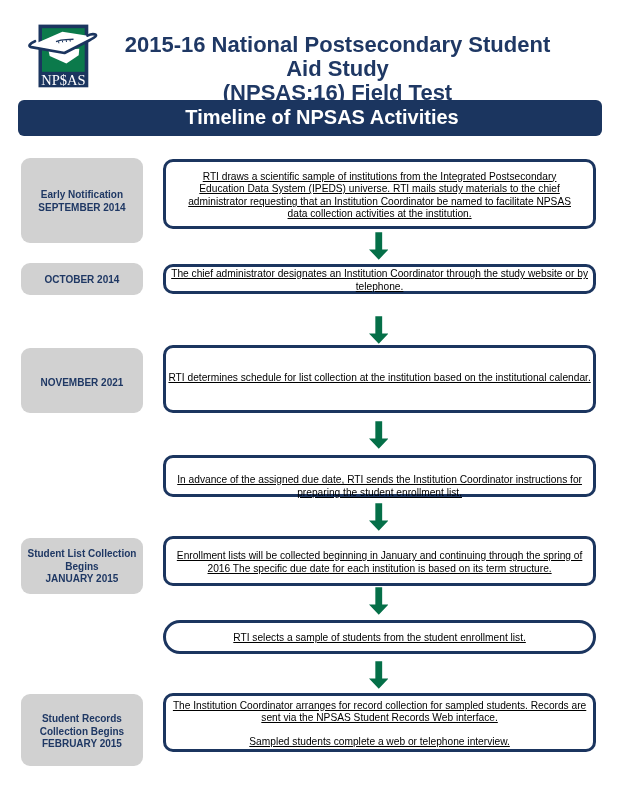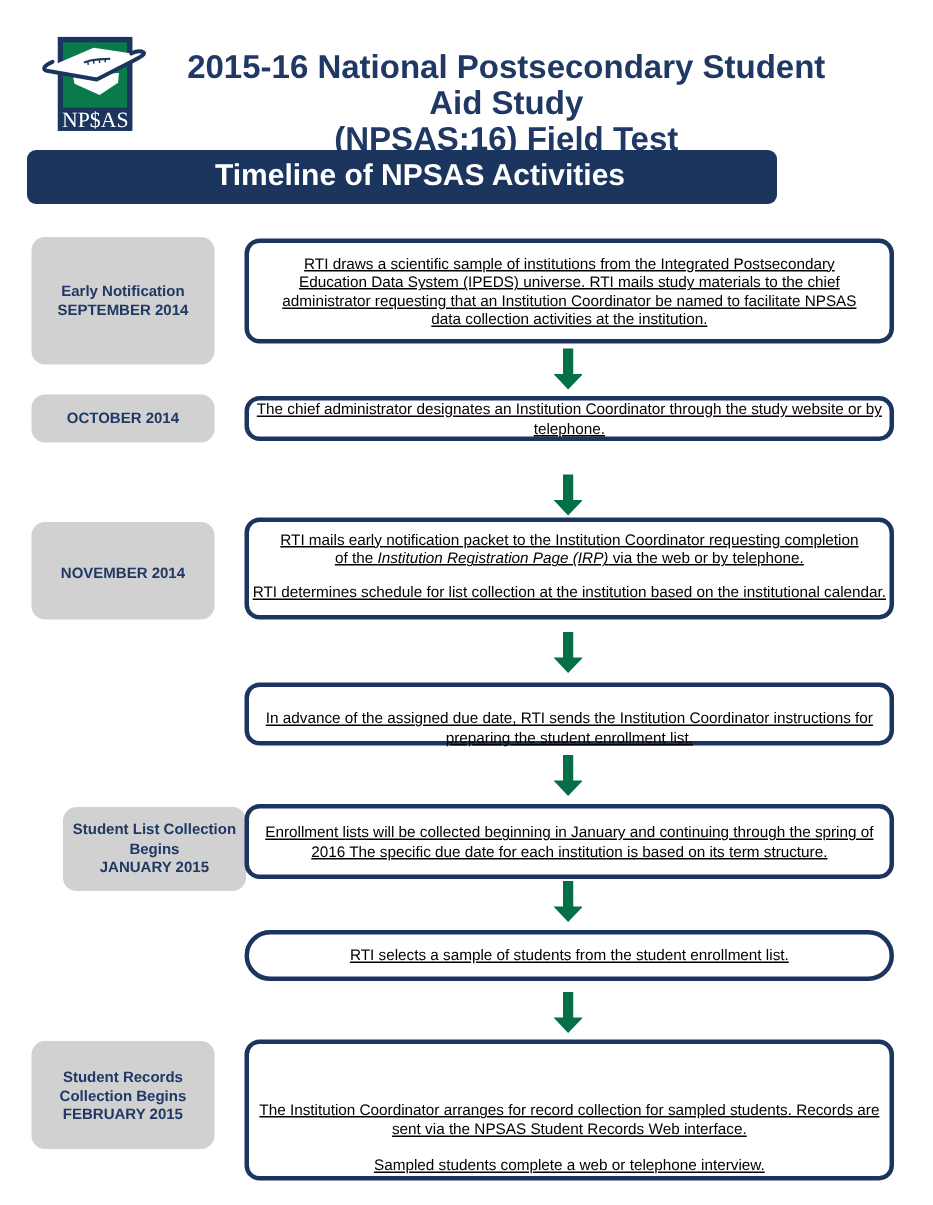--- a/index.html
+++ b/index.html
@@ -32,63 +32,61 @@
 
   <path d="M 30,19.6 C 34,18.1 37,17.7 40,17.6 L 47.5,17.2" fill="none" stroke="#1b355f" stroke-width="1.4"></path>
   <path d="M 32.5,19.4 l 0.4,1.9 M 36.3,18.5 l 0.4,1.9 M 40.2,18.1 l 0.3,1.9 M 44,17.8 l 0.3,1.8" stroke="#1b355f" stroke-width="1" fill="none"></path>
   <text x="37.5" y="62.5" font-family="Liberation Serif, serif" font-size="14.5" fill="#ffffff" text-anchor="middle">NP$AS</text>
 </svg>
 
 <div class="abs navy" style="left:110px;top:32.5px;width:455px;text-align:center;font-weight:bold;font-size:22px;line-height:24px;">
 2015-16 National Postsecondary Student Aid Study<br>(NPSAS:16) Field Test
 </div>
 
-<div class="abs" style="left:18px;top:100.3px;width:500px;height:36.2px;background:#1b355f;border-radius:6px;
+<div class="abs" style="left:18px;top:100.3px;width:584px;height:36.2px;background:#1b355f;border-radius:6px;
   display:flex;align-items:center;justify-content:center;padding-left:24px;padding-bottom:2.5px;box-sizing:border-box;
   color:#ffffff;font-weight:bold;font-size:20px;">Timeline of NPSAS Activities</div>
 
 <div class="leftbox" style="top:158px;height:85px;padding-top:2px;box-sizing:border-box;">Early Notification<br>SEPTEMBER 2014</div>
 <div class="leftbox" style="top:263px;height:32px;padding-top:3.5px;box-sizing:border-box;">OCTOBER 2014</div>
-<div class="leftbox" style="top:348px;height:65px;padding-top:5px;box-sizing:border-box;">NOVEMBER 2014</div>
-<div class="leftbox" style="top:537.5px;height:56px;padding-top:3px;box-sizing:border-box;margin-left:21px;">Student List Collection<br>Begins<br>JANUARY 2015</div>
+<div class="leftbox" style="top:348px;height:65px;padding-top:5px;box-sizing:border-box;">NOVEMBER 2021</div>
+<div class="leftbox" style="top:537.5px;height:56px;padding-top:3px;box-sizing:border-box;">Student List Collection<br>Begins<br>JANUARY 2015</div>
 <div class="leftbox" style="top:694px;height:72px;padding-top:4px;box-sizing:border-box;">Student Records<br>Collection Begins<br>FEBRUARY 2015</div>
 
 <div class="rightbox" style="top:158.6px;height:70px;padding-top:4.5px;">
 <p>RTI draws a scientific sample of institutions from the Integrated Postsecondary<br>
 Education Data System (IPEDS) universe. RTI mails study materials to the chief<br>
 administrator requesting that an Institution Coordinator be named to facilitate NPSAS<br>
 data collection activities at the institution.</p>
 </div>
 
 <div class="rightbox" style="top:263.6px;height:30px;padding-top:4px;">
 <p>The chief administrator designates an Institution Coordinator through the study website or by<br>
 telephone.</p>
 </div>
 
 <div class="rightbox" style="top:345px;height:67.5px;">
-<p style="margin-bottom:10.5px;">RTI mails early notification packet to the Institution Coordinator requesting completion<br>
-of the <i>Institution Registration Page (IRP)</i> via the web or by telephone.</p>
 <p>RTI determines schedule for list collection at the institution based on the institutional calendar.</p>
 </div>
 
 <div class="rightbox" style="top:455.2px;height:42px;padding-top:21px;">
 <p>In advance of the assigned due date, RTI sends the Institution Coordinator instructions for<br>
 preparing the student enrollment list.</p>
 </div>
 
 <div class="rightbox" style="top:535.7px;height:50px;padding-top:4px;">
 <p>Enrollment lists will be collected beginning in January and continuing through the spring of<br>
 2016 The specific due date for each institution is based on its term structure.</p>
 </div>
 
 <div class="rightbox" style="top:620.4px;height:34px;padding-top:2px;border-radius:17px;">
 <p>RTI selects a sample of students from the student enrollment list.</p>
 </div>
 
-<div class="rightbox" style="top:693.1px;height:94px;justify-content:flex-end;padding-top:3.5px;">
+<div class="rightbox" style="top:693.1px;height:59px;justify-content:flex-start;padding-top:3.5px;">
 <p style="margin-bottom:11px;">The Institution Coordinator arranges for record collection for sampled students. Records are<br>
 sent via the NPSAS Student Records Web interface.</p>
 <p>Sampled students complete a web or telephone interview.</p>
 </div>
 
 <svg class="arrow" style="top:231.5px;" width="20" height="28" viewBox="0 0 20 28">
     <path d="M 6.5,0 L 13.5,0 L 13.5,17.5 L 20,17.5 L 10,28 L 0,17.5 L 6.5,17.5 Z" fill="#056f48"></path>
   </svg>
 <svg class="arrow" style="top:315.5px;" width="20" height="28" viewBox="0 0 20 28">
     <path d="M 6.5,0 L 13.5,0 L 13.5,17.5 L 20,17.5 L 10,28 L 0,17.5 L 6.5,17.5 Z" fill="#056f48"></path>

